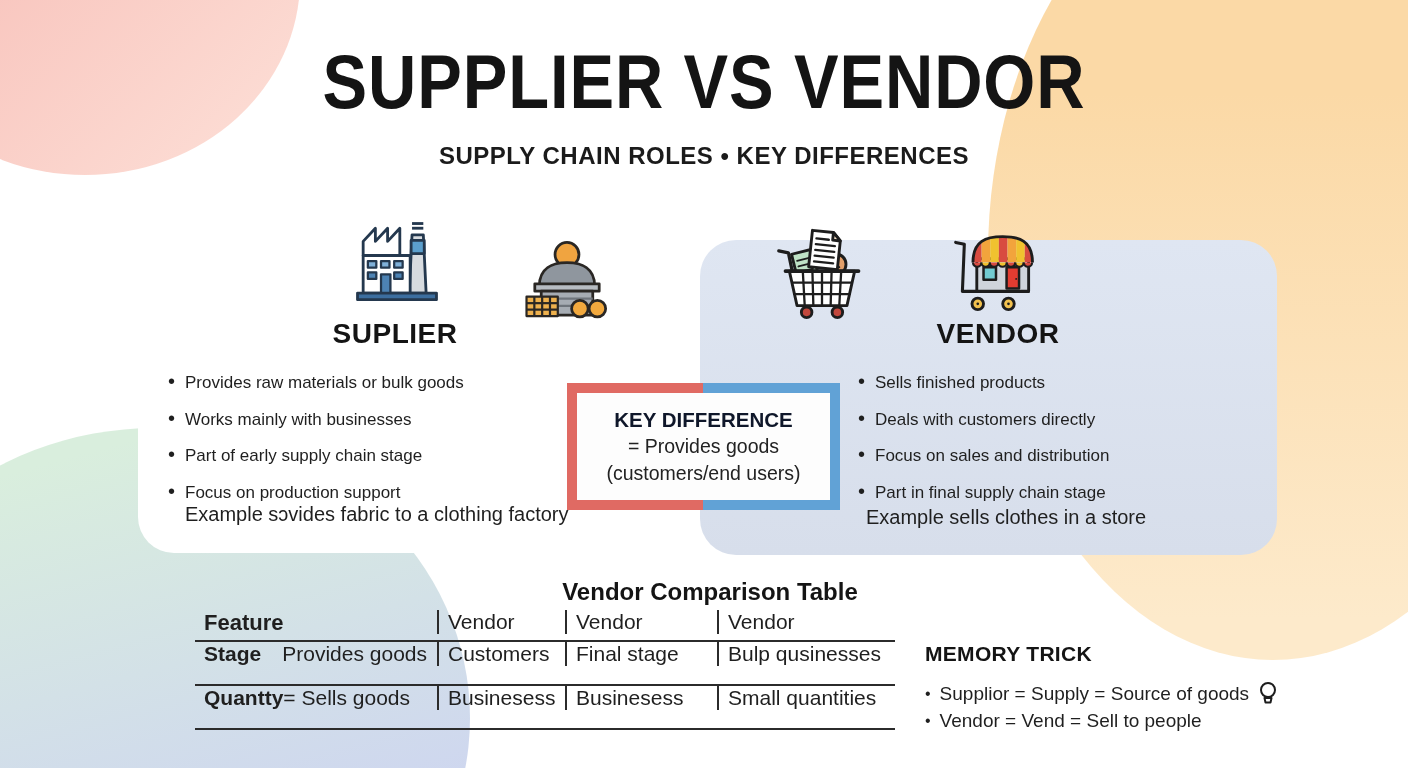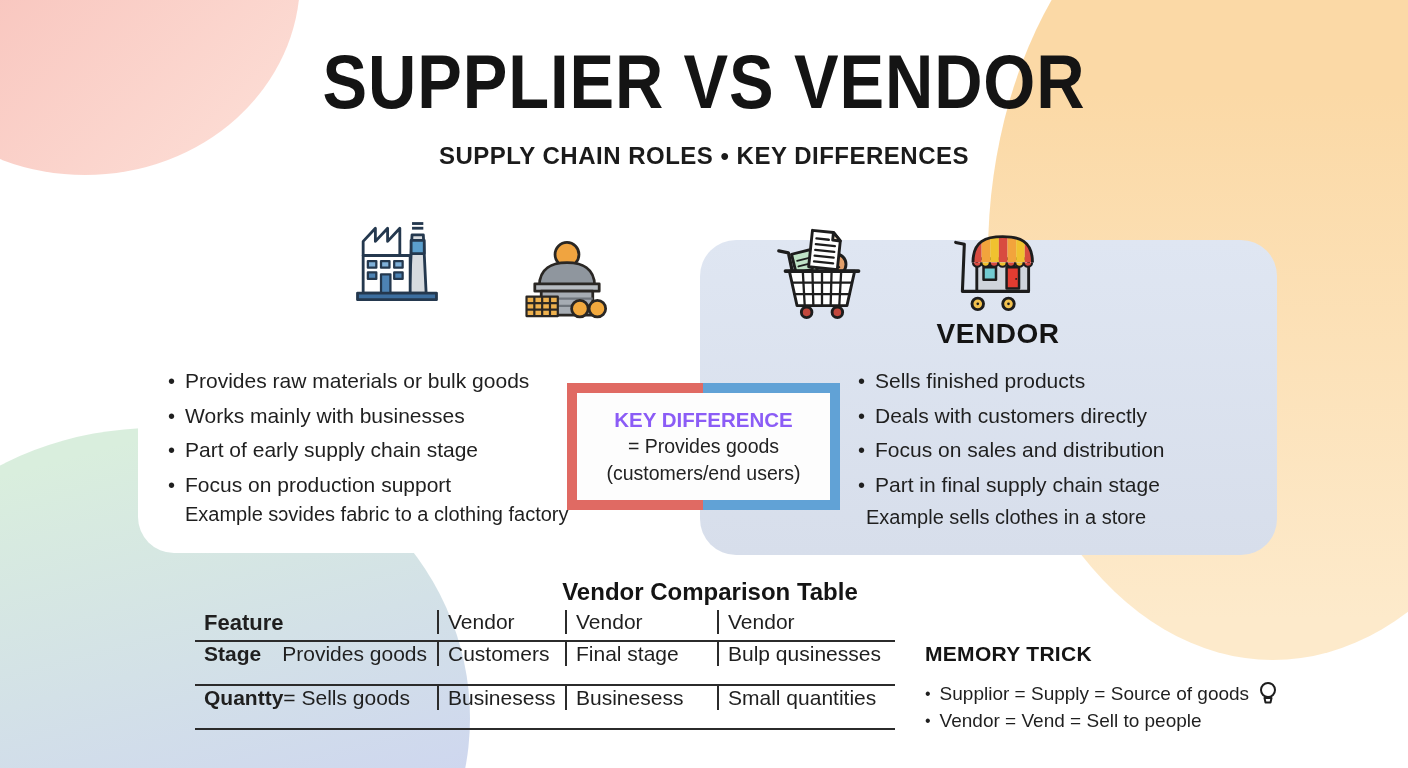--- a/index.html
+++ b/index.html
@@ -38,38 +38,38 @@
   .icon-cart      { left:774px; top:224px; width:96px;  height:98px; }
   .icon-store     { left:946px; top:228px; width:100px; height:96px; }
   
   .col-heading {
     position:absolute; z-index:3; font-size:28px; font-weight:700; color:#141414;
     text-align:center; letter-spacing:0.5px;
   }
   .heading-supplier { left:300px; top:318px; width:190px; }
   .heading-vendor   { left:898px; top:318px; width:200px; }
   
-  .bullet-list { position:absolute; z-index:3; font-size:21px; }
+  .bullet-list { position:absolute; z-index:3; font-size:17px; }
   .list-supplier { left:168px; top:364px; width:420px; }
   .list-vendor   { left:858px; top:364px; width:400px; }
   .bullet-item { line-height:34.5px; white-space:nowrap; }
   .bullet-item::before { content:"•"; margin-right:10px; font-size:20px; }
   .example-line { position:absolute; z-index:3; font-size:20px; white-space:nowrap; }
   .example-supplier { left:185px; top:503px; }
   .example-vendor   { left:866px; top:506px; }
   
   .keydiff {
     position:absolute; left:567px; top:383px; width:273px; height:127px; z-index:4;
     padding:10px;
   }
   .keydiff-inner {
     width:100%; height:100%; background:#fdfdfd; text-align:center;
     display:flex; flex-direction:column; justify-content:center; gap:2px;
   }
-  .keydiff-heading { font-size:20.5px; font-weight:700; color:#8b5cf6; }
+  .keydiff-heading { font-size:20.5px; font-weight:700; color:#0f172a; }
   .keydiff-line { font-size:19.5px; line-height:25px; color:#222; }
   
   .table-title {
     position:absolute; left:480px; top:578px; width:460px; text-align:center; z-index:3;
     font-size:24px; font-weight:700; color:#141414;
   }
   .cmp-table { position:absolute; left:195px; top:610px; width:700px; z-index:3; font-size:21px; }
   .t-row { display:flex; border-bottom:2px solid #2b2b2b; align-items:flex-start; }
   .t-head { height:32px; }
   .t-body { height:44px; }
@@ -214,20 +214,21 @@
       <rect x="61" y="41" width="13" height="22" fill="#e23c31" stroke-width="2.6"></rect>
       <circle cx="71" cy="53" r="1" fill="#1d1d1d" stroke="none"></circle>
       <line x1="15" y1="66" x2="85" y2="66" stroke-width="3.6"></line>
       <circle cx="31" cy="79" r="6" fill="#f2c14d"></circle>
       <circle cx="63" cy="79" r="6" fill="#f2c14d"></circle>
       <circle cx="31" cy="79" r="1.4" fill="#1d1d1d" stroke="none"></circle>
       <circle cx="63" cy="79" r="1.4" fill="#1d1d1d" stroke="none"></circle>
     </g>
   </svg>
 
+  <div class="col-heading heading-supplier">SUPLIER</div>
   <div class="col-heading heading-vendor">VENDOR</div>
 
   <div class="bullet-list list-supplier">
     <div class="bullet-item">Provides raw materials or bulk goods</div>
     <div class="bullet-item">Works mainly with businesses</div>
     <div class="bullet-item">Part of early supply chain stage</div>
     <div class="bullet-item">Focus on production support</div>
   </div>
   <div class="example-line example-supplier">Example sɔvides fabric to a clothing factory</div>
 

